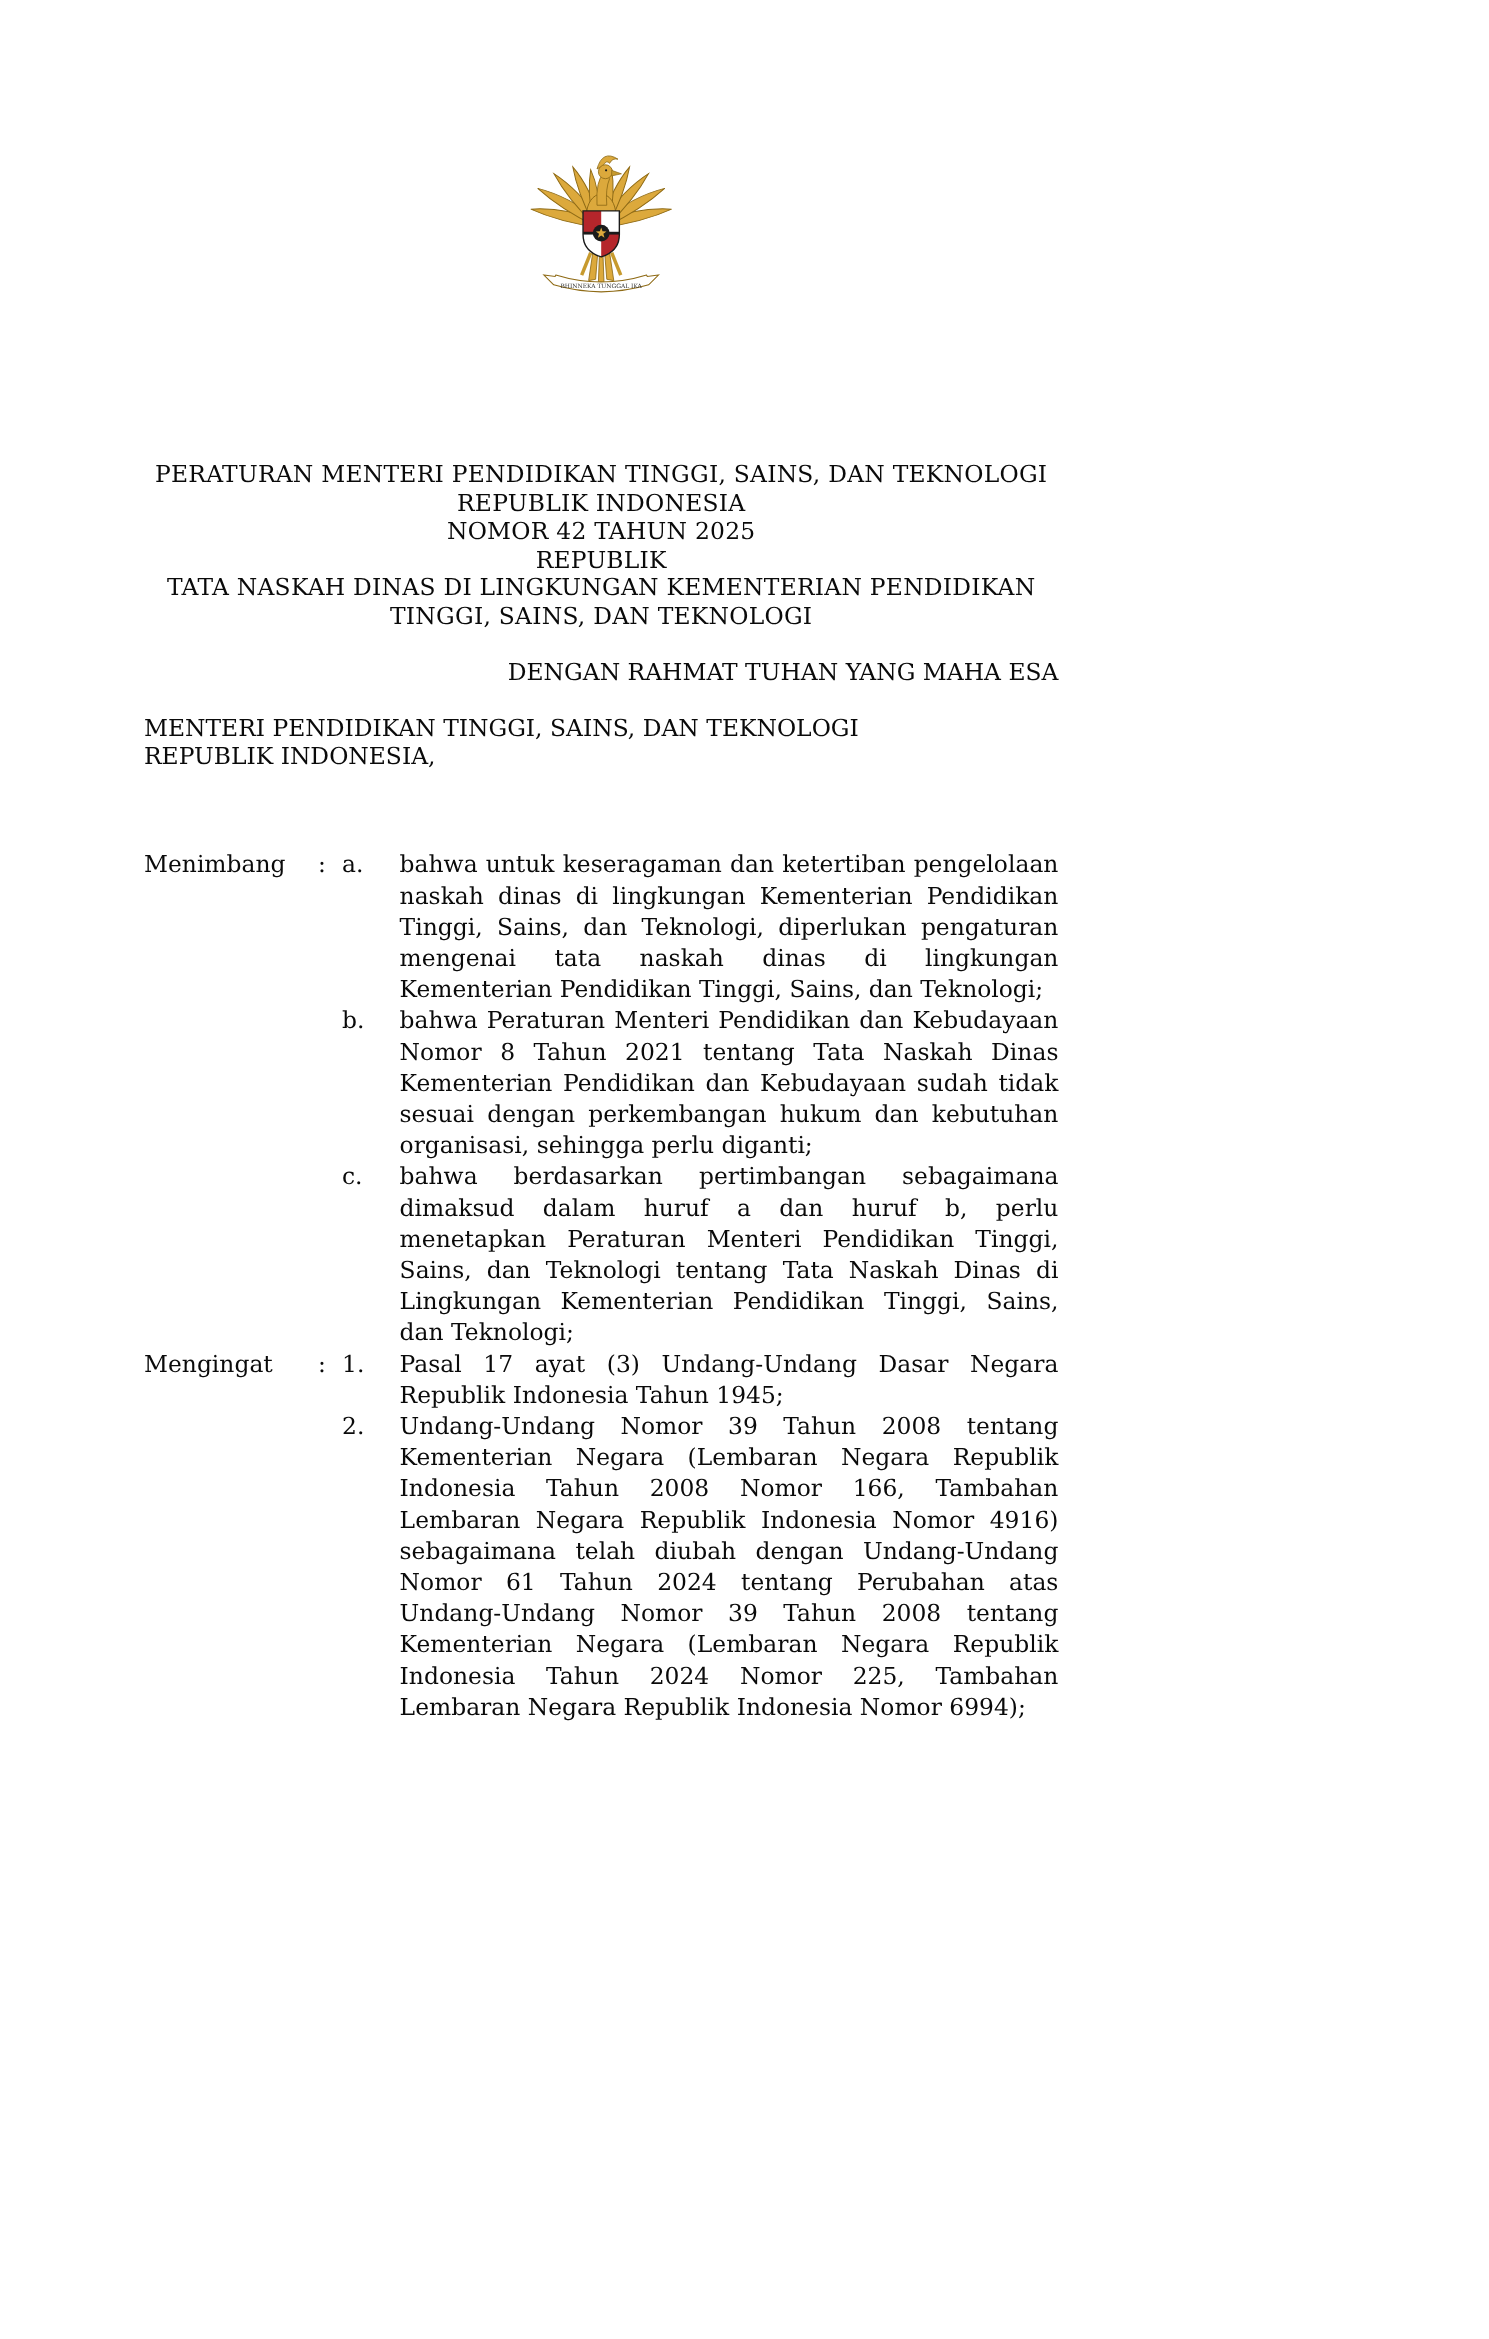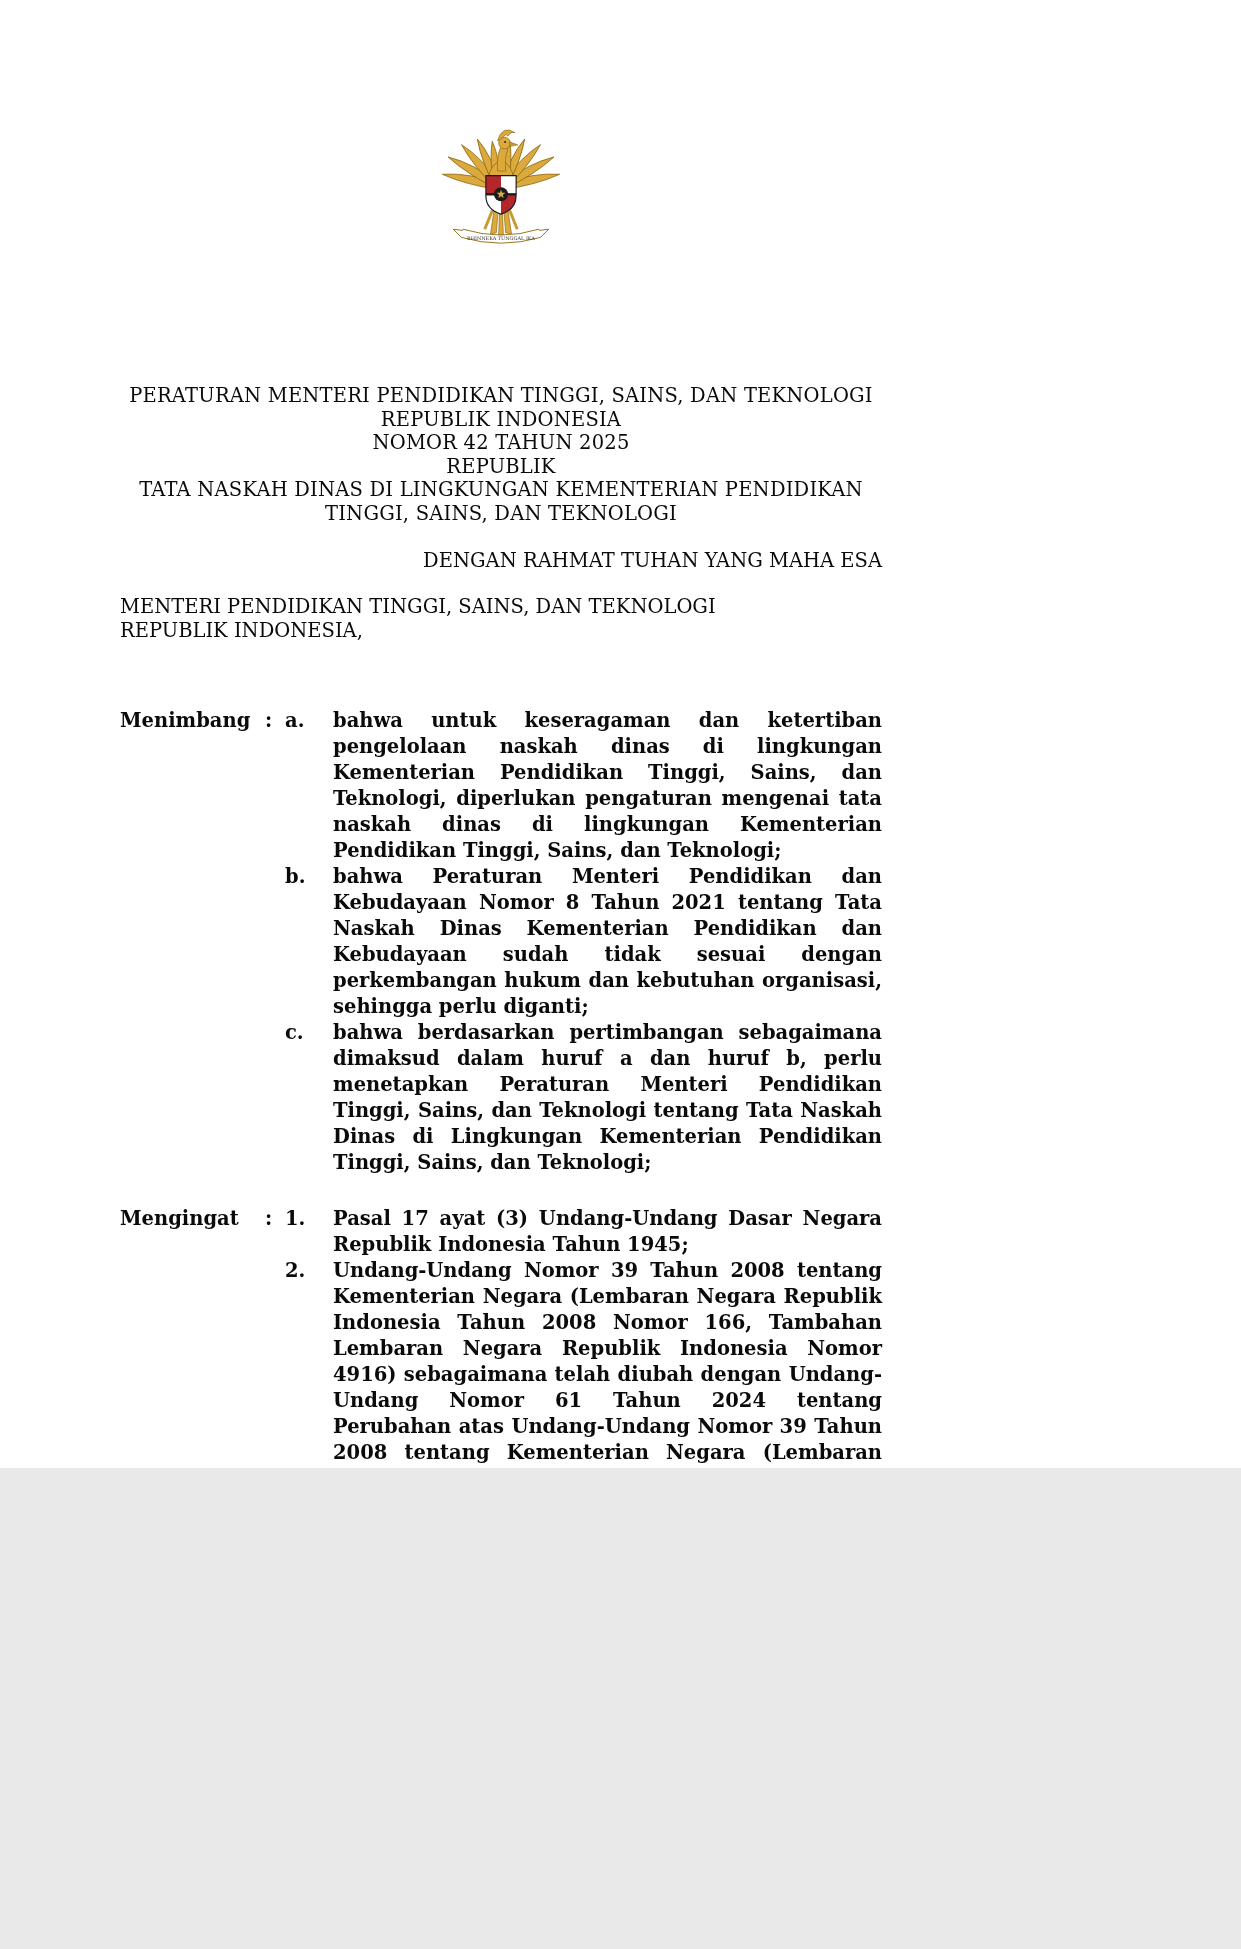--- a/index.html
+++ b/index.html
@@ -1,20 +1,20 @@
 <!DOCTYPE html>
 <html><head>
 <meta charset="utf-8">
 <style>
   * { margin: 0; padding: 0; box-sizing: border-box; }
   html, body { background: #e9e9e9; }
   .page {
     position: relative;
     width: 1241px;
-    height: 1468px;
+    height: 1949px;
     margin: 0 auto;
     background: #ffffff;
     font-family: "DejaVu Serif", "Liberation Serif", serif;
     color: #0a0a0a;
     overflow: hidden;
   }
   .content {
     position: absolute;
     left: 120px;
     top: 0;
@@ -27,23 +27,23 @@
   .title-block {
     margin-top: 122px;
     text-align: center;
     font-size: 19.5px;
     line-height: 23.6px;
     letter-spacing: 0.2px;
   }
   .title-line { white-space: nowrap; }
   .invocation-block { margin-top: 23px; text-align: right; font-size: 19.5px; line-height: 23.6px; }
   .authority-block { margin-top: 23px; text-align: left; font-size: 19.5px; line-height: 23.6px; }
-  .body-block { margin-top: 66px; font-size: 19.5px; line-height: 26px; font-weight: bold; }
+  .body-block { margin-top: 66px; font-size: 19.5px; line-height: 26px; }
   .section { display: flex; align-items: flex-start; }
-  .section + .section { margin-top: 30px; }
+  .section + .section { }
   .section-label { width: 145px; flex: 0 0 145px; }
   .section-colon { width: 20px; flex: 0 0 20px; }
   .section-items { flex: 1 1 auto; }
   .list-item { display: flex; align-items: flex-start; }
   .item-marker { width: 48px; flex: 0 0 48px; }
   .item-text {
     flex: 1 1 auto;
     text-align: justify;
     text-align-last: left;
     hyphens: none;

